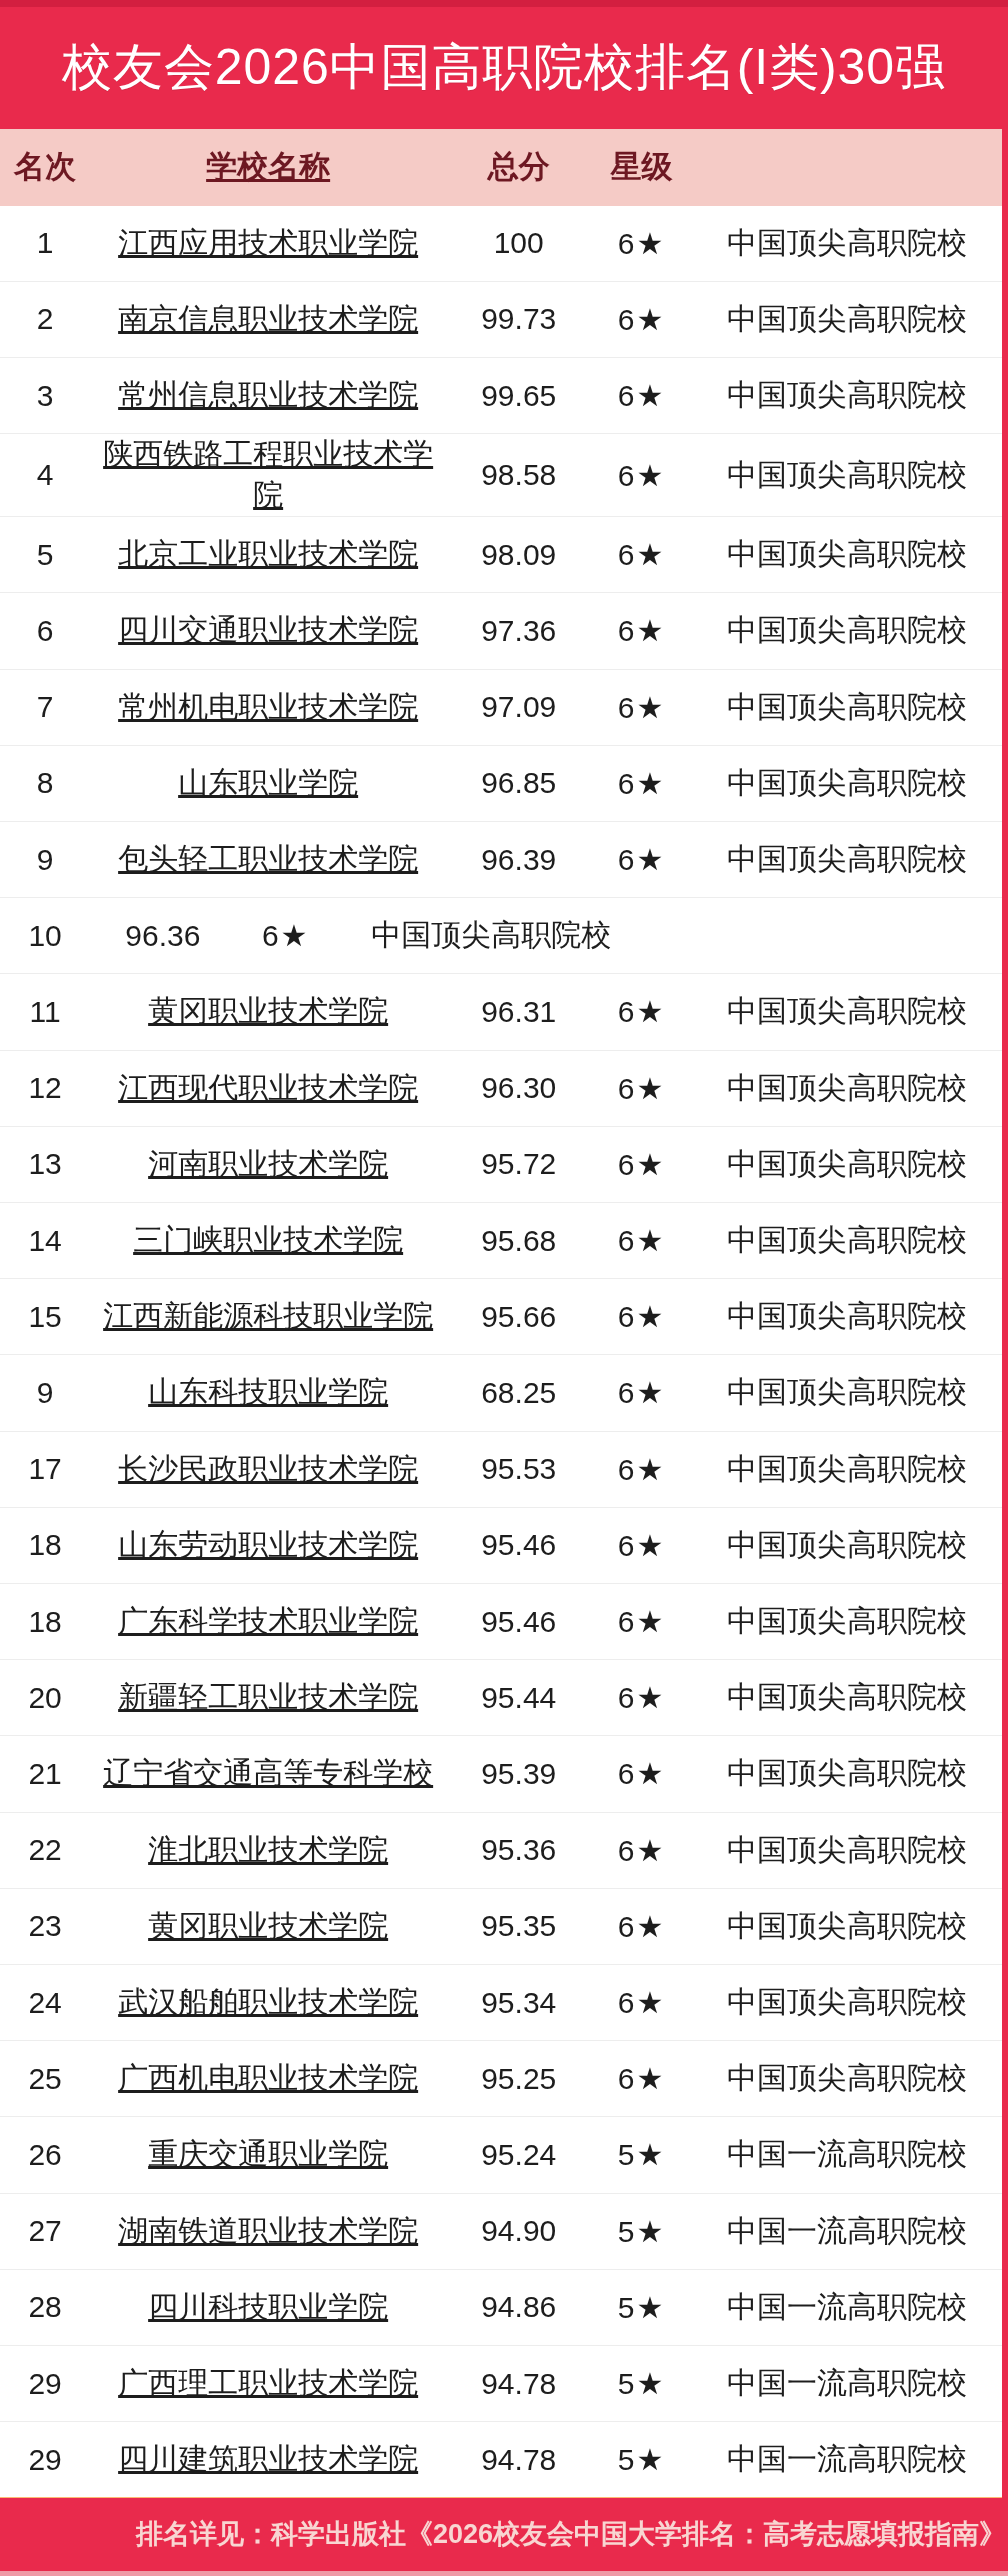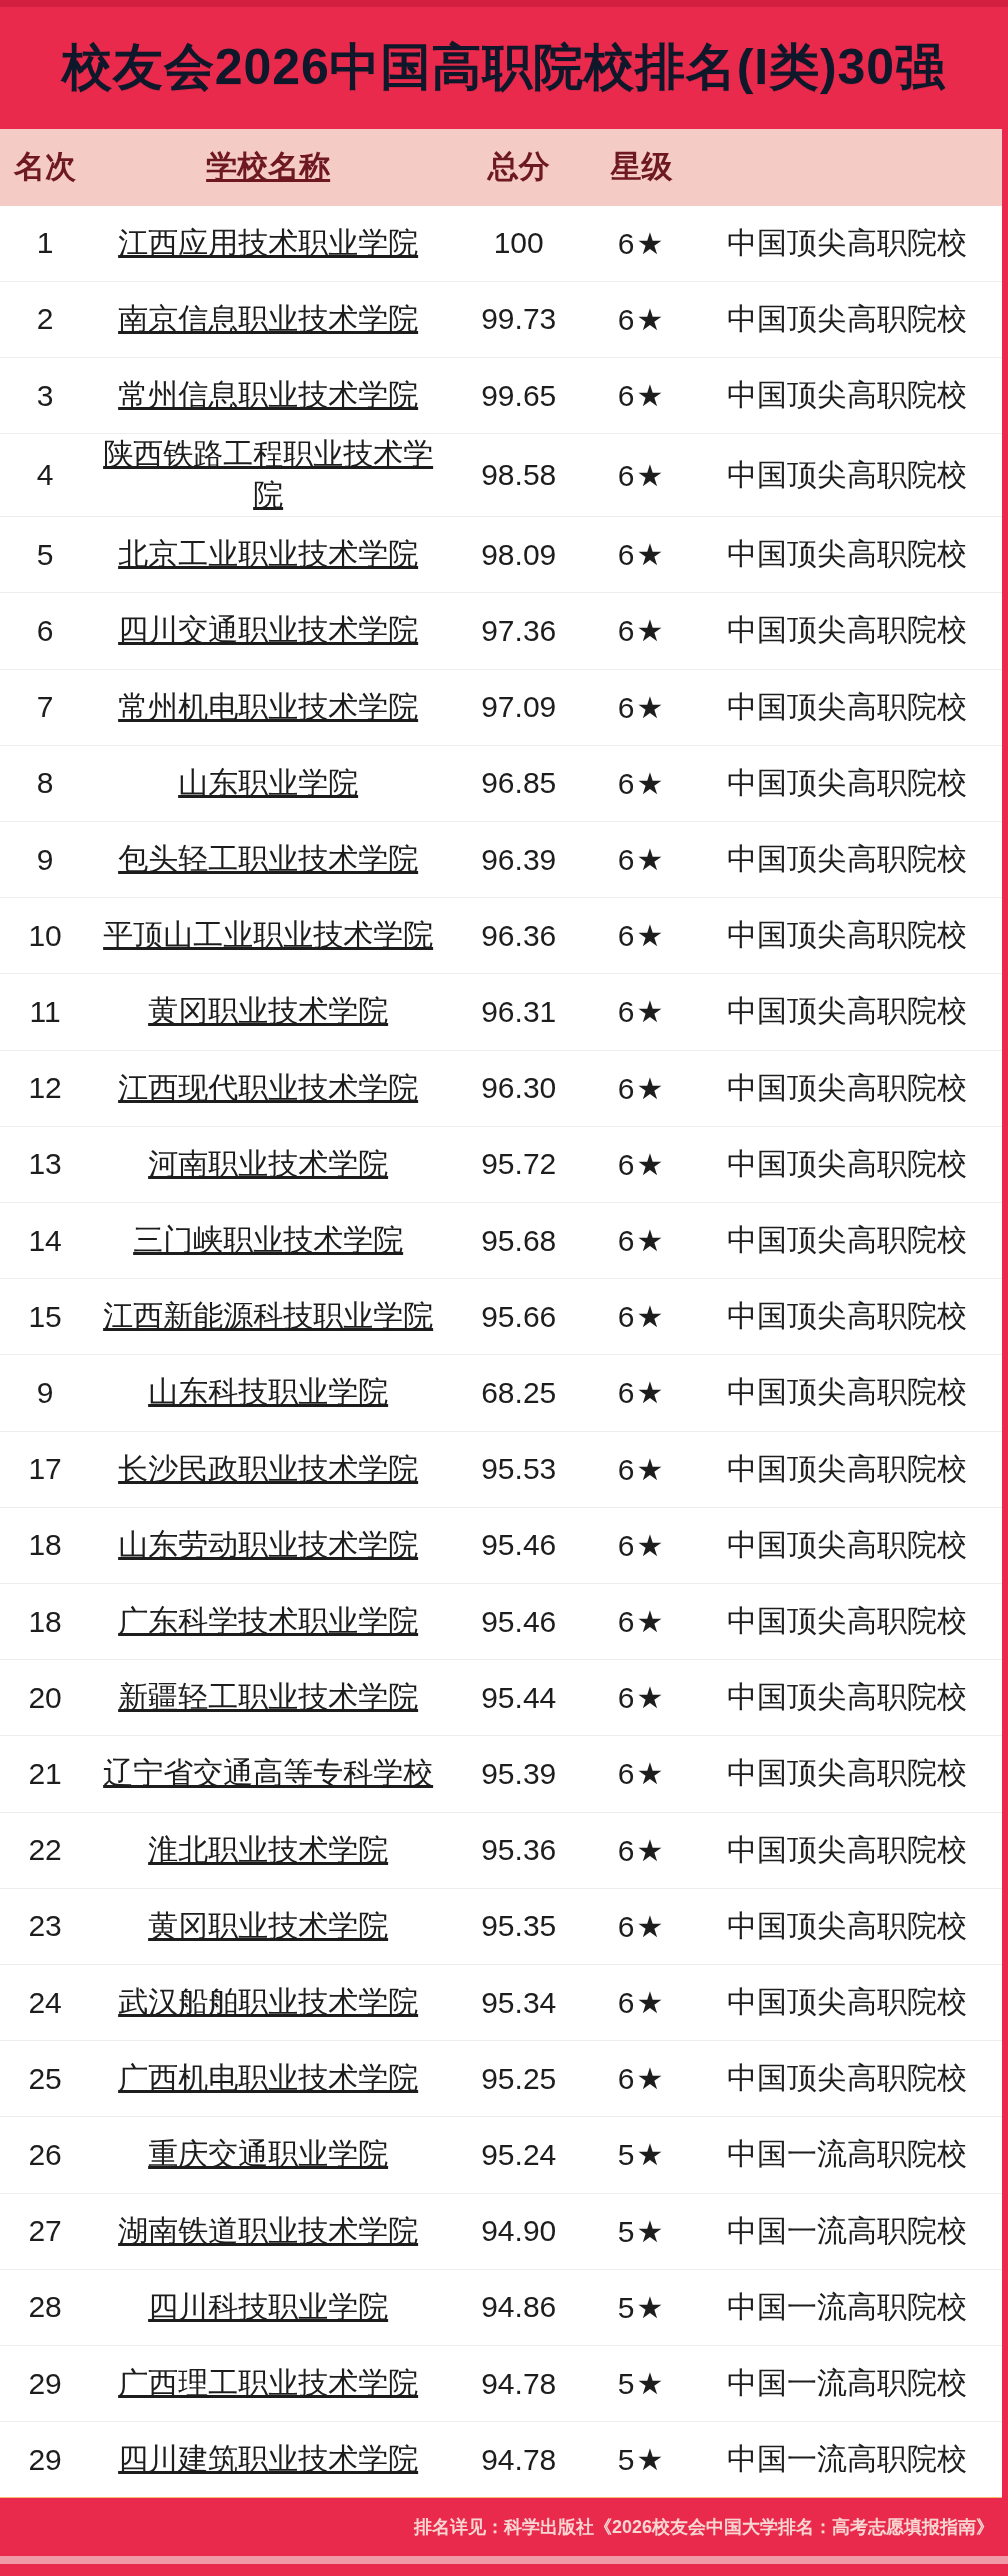--- a/index.html
+++ b/index.html
@@ -8,21 +8,21 @@
     width:1008px;height:2576px;
     background:var(--brand-red,#e92a4c);
     font-family:"Liberation Sans","DejaVu Sans",sans-serif;
     overflow:hidden;
     margin:0 auto;
   }
   .topline{height:6.5px;background:#d31f40;}
   .title-bar{
     height:122px;
     display:flex;align-items:center;justify-content:center;
-    color:#0f172a;font-size:50px;font-weight:bold;letter-spacing:0.9px;
+    color:#ffffff;font-size:50px;font-weight:normal;letter-spacing:0.9px;
     text-shadow:0 0.9px 0 rgba(0,0,0,.08);
   }
   .panel{
     margin-right:5.6px;
     height:2369px;
     background:#fdba74;
     display:flex;flex-direction:column;
   }
   .thead{
     height:77px;flex:0 0 77px;
@@ -39,24 +39,24 @@
   }
   .trow + .trow{border-top:1.9px solid #ededed;}
   .c{text-align:center;box-sizing:border-box;padding:0 3.7px;}
   .c-rank{width:9%;}
   .c-name{width:35.5%;text-decoration:underline;}
   .c-score{width:14.5%;}
   .c-star{width:10%;}
   .c-level{width:31%;}
   .star{letter-spacing:1.9px;}
   .footer{
-    height:58px;
+    height:73px;
     display:flex;align-items:center;justify-content:flex-end;
-    padding-right:14px;box-sizing:border-box;
-    color:#f8d6d2;font-size:18px;font-weight:bold;
+    padding-right:2px;box-sizing:border-box;
+    color:#f8d6d2;font-size:27px;font-weight:bold;
   }
   .bottom-strip{height:8.4px;background:#ef9aa6;}
 </style>
 </head>
 <body>
 
 <div class="page">
   <div class="topline"></div>
 
   <div class="title-bar">校友会2026中国高职院校排名(I类)30强</div>
@@ -136,21 +136,20 @@
   <div class="trow">
     <div class="c c-rank">9</div>
     <div class="c c-name">包头轻工职业技术学院</div>
     <div class="c c-score">96.39</div>
     <div class="c c-star star">6★</div>
     <div class="c c-level">中国顶尖高职院校</div>
   </div>
 
   <div class="trow">
     <div class="c c-rank">10</div>
-    <div class="c c-name">平顶山工业职业技术学院</div>
     <div class="c c-score">96.36</div>
     <div class="c c-star star">6★</div>
     <div class="c c-level">中国顶尖高职院校</div>
   </div>
 
   <div class="trow">
     <div class="c c-rank">11</div>
     <div class="c c-name">黄冈职业技术学院</div>
     <div class="c c-score">96.31</div>
     <div class="c c-star star">6★</div>

